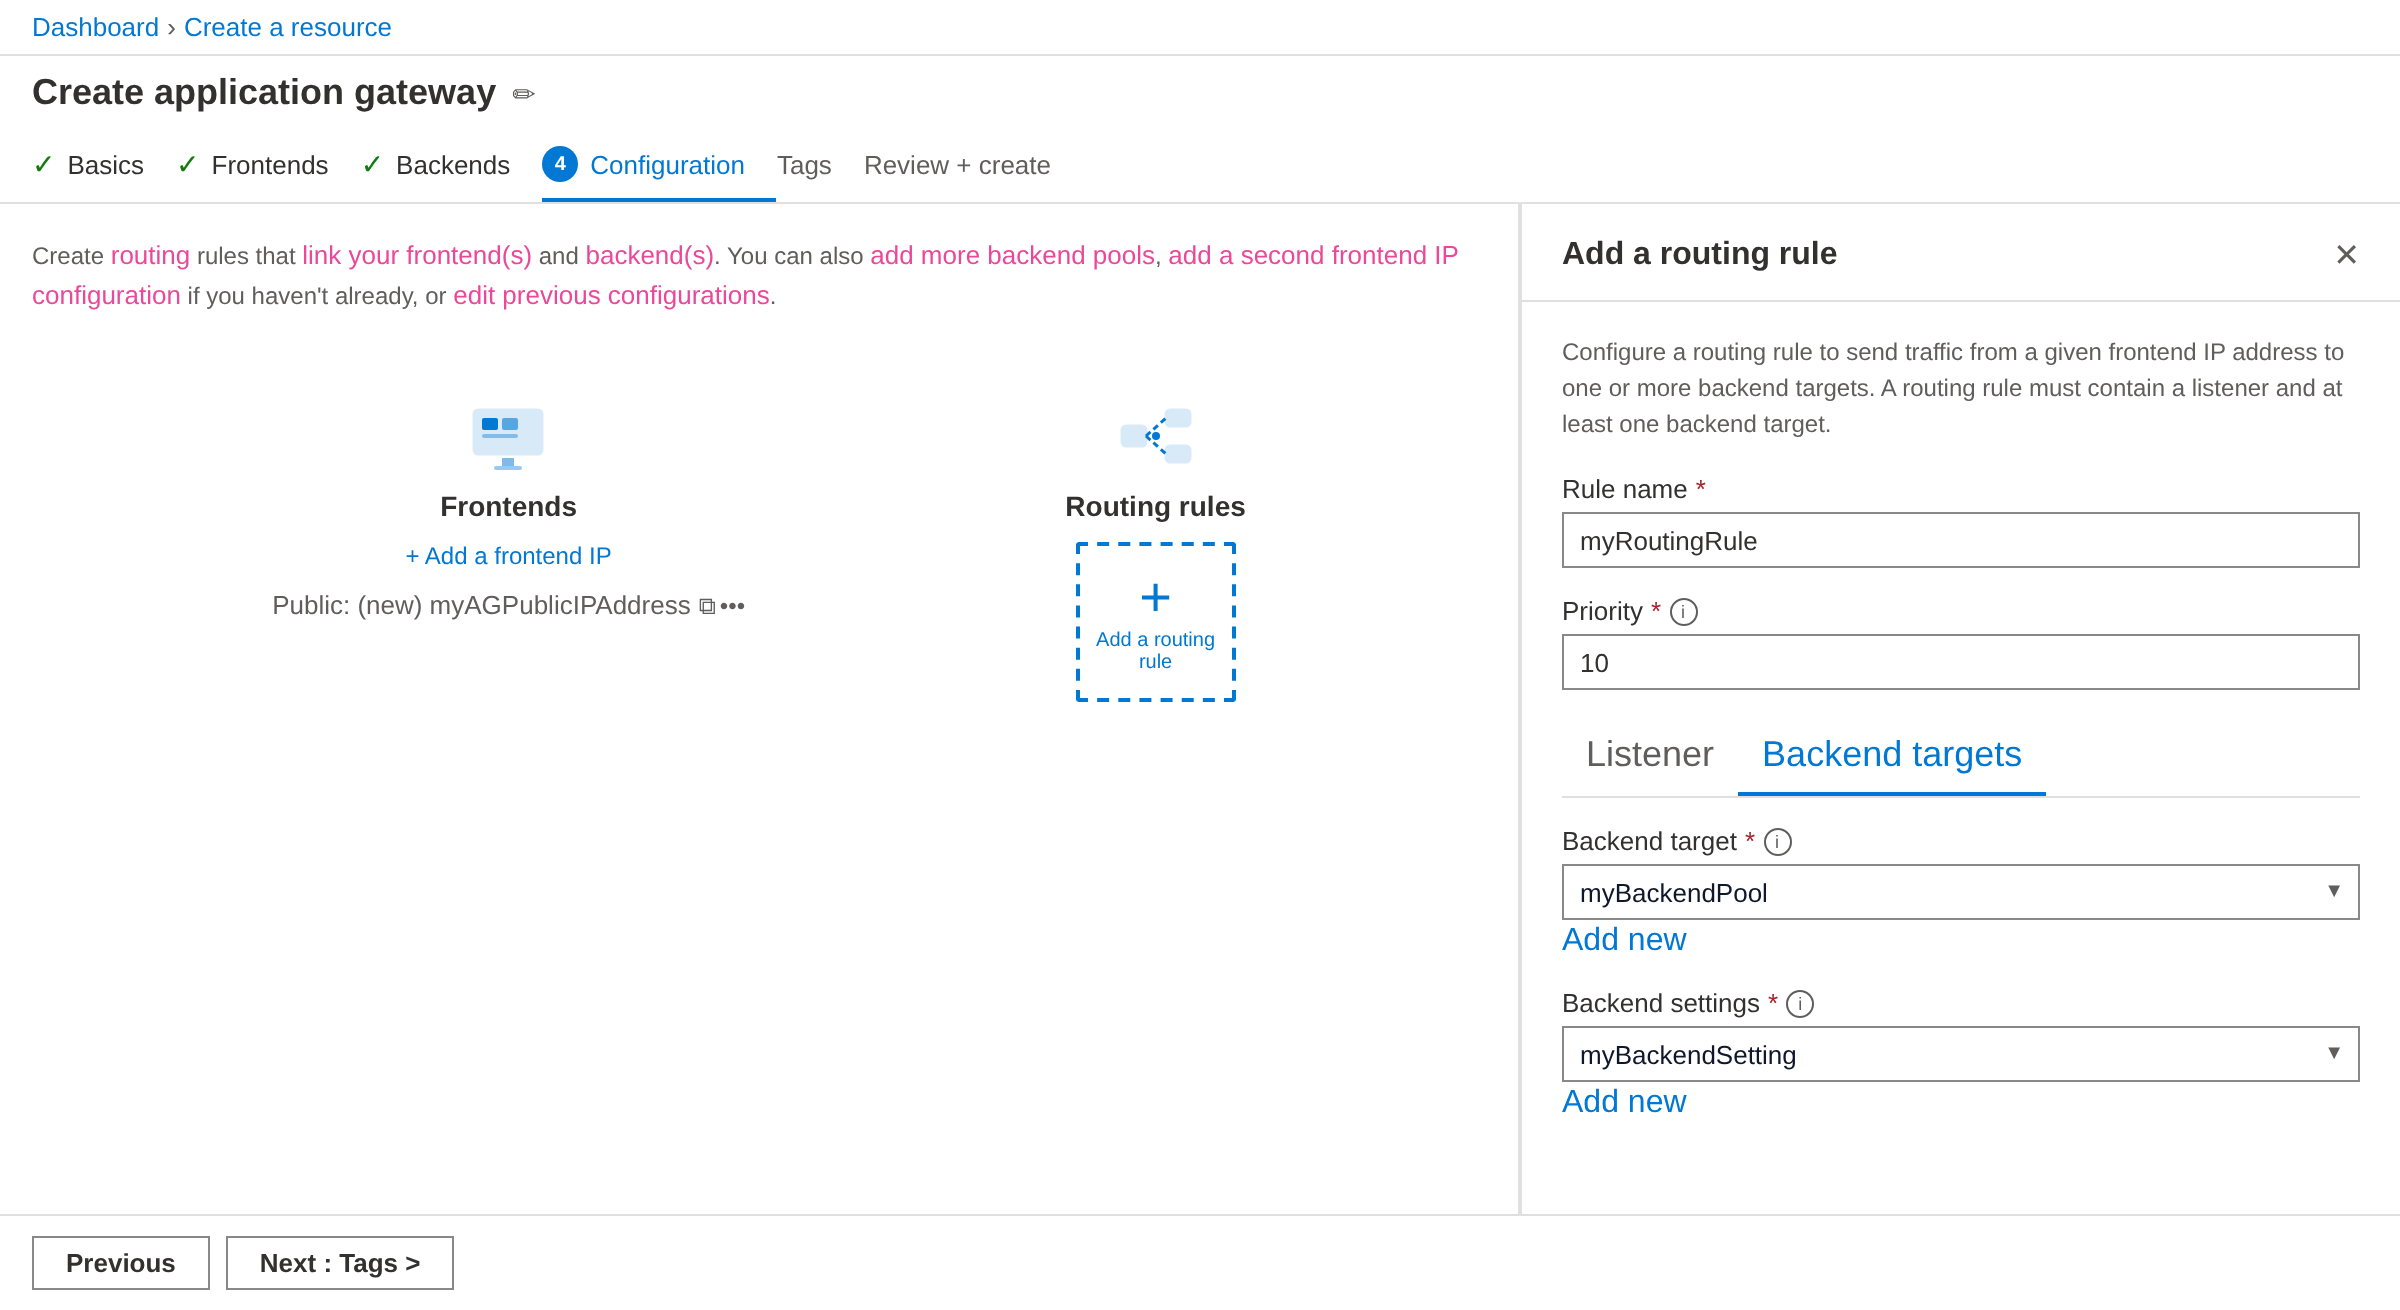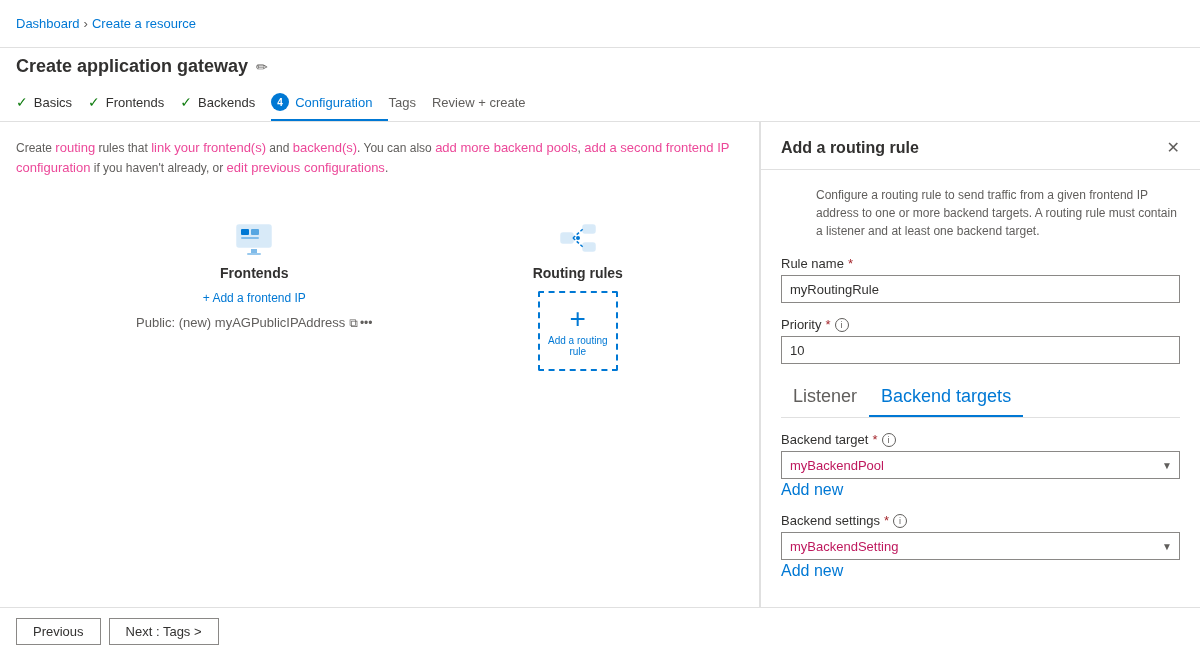--- a/index.html
+++ b/index.html
@@ -1,21 +1,21 @@
 <!DOCTYPE html>
 <html><head>
   <meta charset="utf-8">
   <style>
     * { box-sizing: border-box; margin: 0; padding: 0; font-family: 'Segoe UI', Arial, sans-serif; font-size: 13px; }
     body { background: #f3f2f1; display: flex; flex-direction: column; height: 655px; overflow: hidden; }
 
     
     .breadcrumb-bar {
       background: #fff;
-      padding: 16px 16px;
+      padding: 6px 16px;
       border-bottom: 1px solid #e0e0e0;
       display: flex;
       align-items: flex-end;
       gap: 4px;
       font-size: 12px;
       color: #605e5c;
     }
     .breadcrumb-link { color: #0078d4; text-decoration: none; cursor: pointer; }
     .breadcrumb-sep { color: #605e5c; }
 
@@ -218,21 +218,20 @@
     .modal-body {
       padding: 16px 20px;
       flex: 1;
     }
 
     .modal-description {
       font-size: 12px;
       color: #605e5c;
       line-height: 1.5;
       margin-bottom: 16px;
-      margin-left: 35px;
     }
 
     .form-group {
       margin-bottom: 14px;
     }
 
     .form-label {
       font-size: 12px;
       color: #323130;
       margin-bottom: 4px;
@@ -268,21 +267,21 @@
 
     .form-select-wrapper {
       position: relative;
     }
     .form-select {
       width: 100%;
       height: 28px;
       border: 1px solid #8a8886;
       padding: 4px 28px 4px 8px;
       font-size: 13px;
-      color: #be185d;
+      color: #0f172a;
       background: #fff;
       appearance: none;
       outline: none;
       cursor: pointer;
     }
     .select-chevron {
       position: absolute;
       right: 8px;
       top: 50%;
       transform: translateY(-50%);
@@ -356,20 +355,21 @@
       padding: 5px 16px;
       font-size: 13px;
       cursor: pointer;
       border: 1px solid;
     }
 
     .btn-secondary {
       background: #fff;
       color: #323130;
       border-color: #8a8886;
+      font-weight: bold;
     }
   </style>
 </head>
 <body>
 
 <div class="breadcrumb-bar">
   <a class="breadcrumb-link">Dashboard</a>
   <span class="breadcrumb-sep">›</span>
   <a class="breadcrumb-link">Create a resource</a>
 </div>

